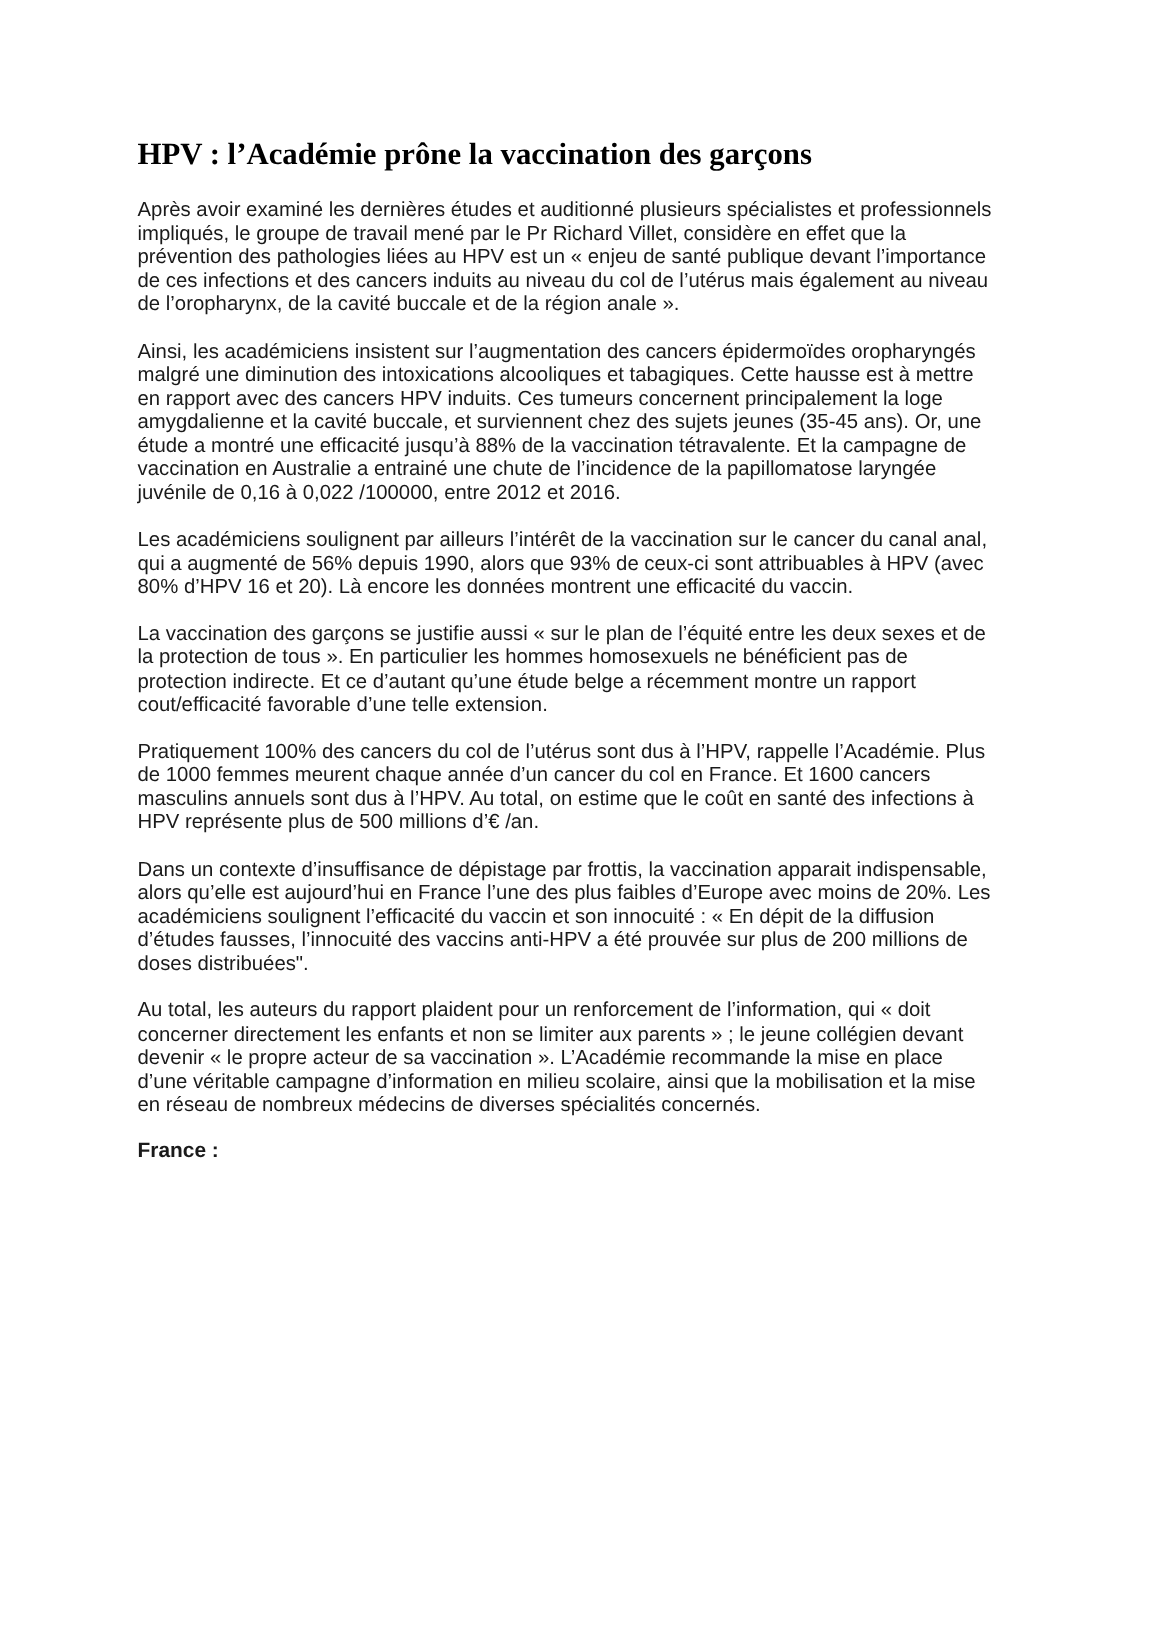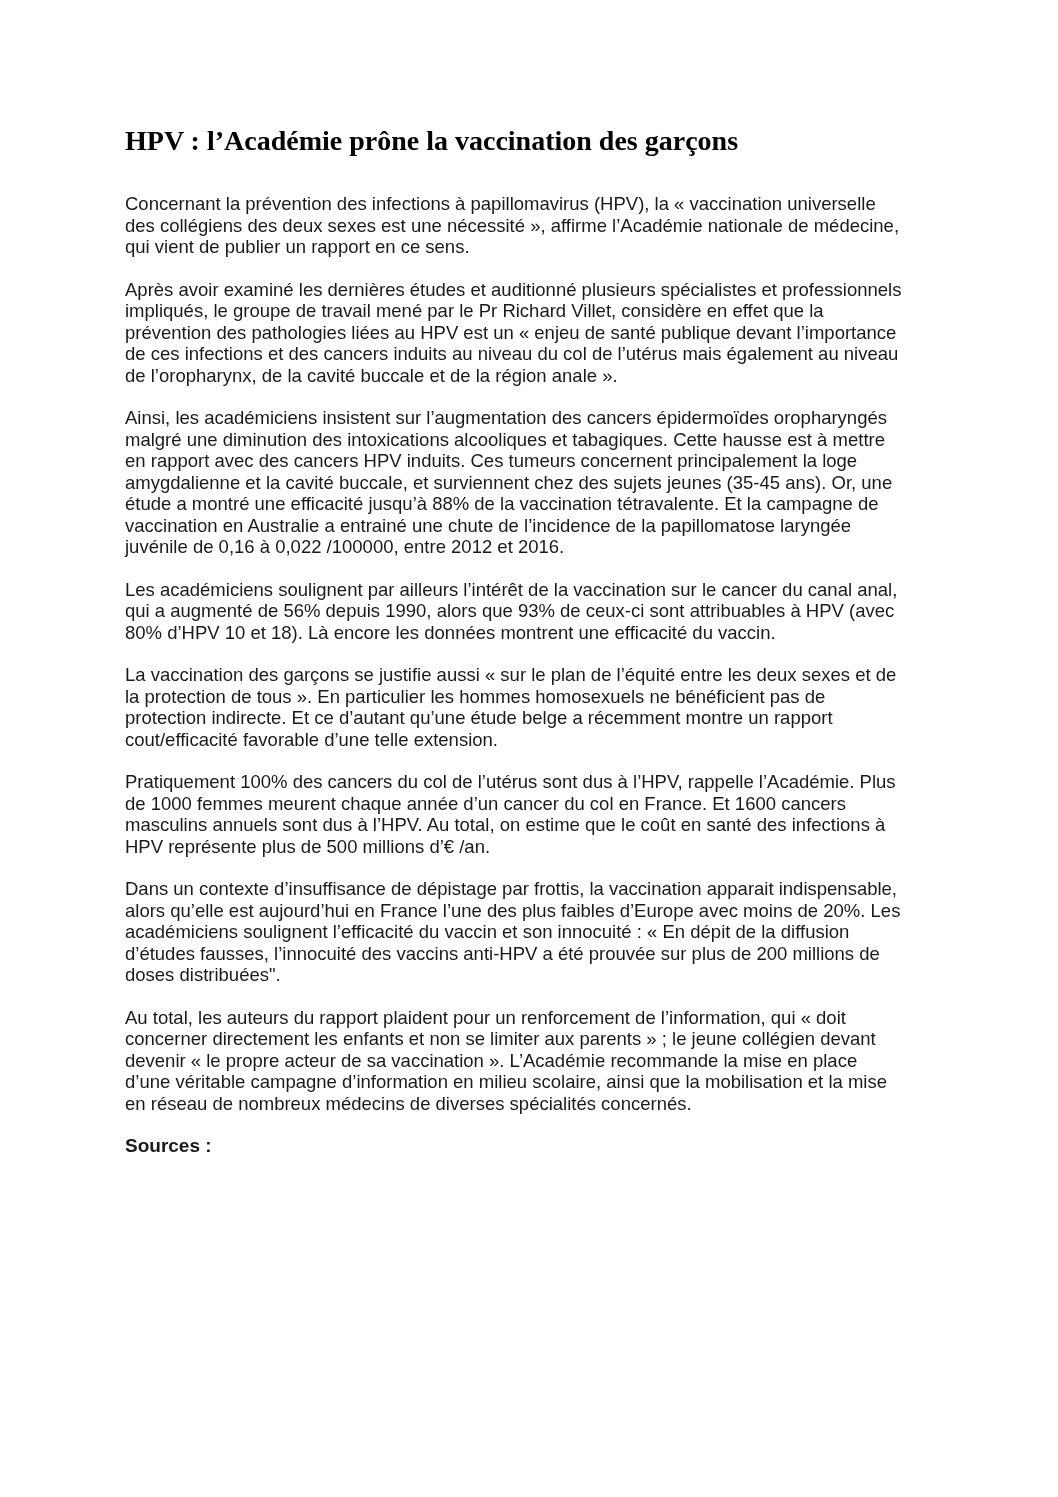--- a/index.html
+++ b/index.html
@@ -70,25 +70,24 @@
   }
 </style>
 </head>
 <body>
 
 <div class="page">
 
   <h1 class="article-title">HPV : l’Académie prône la vaccination des garçons</h1>
 
 
-  <p class="body-p first">Concernant la prévention des infections à papillomavirus (HPV), la « vaccination universelle des collégiens des deux sexes est une nécessité », affirme l’Académie nationale de médecine, qui vient de publier un rapport en ce sens.</p>
   <p class="body-p">Après avoir examiné les dernières études et auditionné plusieurs spécialistes et professionnels impliqués, le groupe de travail mené par le Pr Richard Villet, considère en effet que la prévention des pathologies liées au HPV est un « enjeu de santé publique devant l’importance de ces infections et des cancers induits au niveau du col de l’utérus mais également au niveau de l’oropharynx, de la cavité buccale et de la région anale ».</p>
   <p class="body-p">Ainsi, les académiciens insistent sur l’augmentation des cancers épidermoïdes oropharyngés malgré une diminution des intoxications alcooliques et tabagiques. Cette hausse est à mettre en rapport avec des cancers HPV induits. Ces tumeurs concernent principalement la loge amygdalienne et la cavité buccale, et surviennent chez des sujets jeunes (35-45 ans). Or, une étude a montré une efficacité jusqu’à 88% de la vaccination tétravalente. Et la campagne de vaccination en Australie a entrainé une chute de l’incidence de la papillomatose laryngée juvénile de 0,16 à 0,022 /100000, entre 2012 et 2016.</p>
-  <p class="body-p">Les académiciens soulignent par ailleurs l’intérêt de la vaccination sur le cancer du canal anal, qui a augmenté de 56% depuis 1990, alors que 93% de ceux-ci sont attribuables à HPV (avec 80% d’HPV 10 et 18). Là encore les données montrent une efficacité du vaccin.</p>
+  <p class="body-p">Les académiciens soulignent par ailleurs l’intérêt de la vaccination sur le cancer du canal anal, qui a augmenté de 56% depuis 1990, alors que 93% de ceux-ci sont attribuables à HPV (avec 80% d’HPV 16 et 20). Là encore les données montrent une efficacité du vaccin.</p>
   <p class="body-p">La vaccination des garçons se justifie aussi « sur le plan de l’équité entre les deux sexes et de la protection de tous ». En particulier les hommes homosexuels ne bénéficient pas de protection indirecte. Et ce d’autant qu’une étude belge a récemment montre un rapport cout/efficacité favorable d’une telle extension.</p>
   <p class="body-p">Pratiquement 100% des cancers du col de l’utérus sont dus à l’HPV, rappelle l’Académie. Plus de 1000 femmes meurent chaque année d’un cancer du col en France. Et 1600 cancers masculins annuels sont dus à l’HPV. Au total, on estime que le coût en santé des infections à HPV représente plus de 500 millions d’€ /an.</p>
   <p class="body-p">Dans un contexte d’insuffisance de dépistage par frottis, la vaccination apparait indispensable, alors qu’elle est aujourd’hui en France l’une des plus faibles d’Europe avec moins de 20%. Les académiciens soulignent l’efficacité du vaccin et son innocuité : « En dépit de la diffusion d’études fausses, l’innocuité des vaccins anti-HPV a été prouvée sur plus de 200 millions de doses distribuées".</p>
   <p class="body-p">Au total, les auteurs du rapport plaident pour un renforcement de l’information, qui « doit concerner directement les enfants et non se limiter aux parents » ; le jeune collégien devant devenir « le propre acteur de sa vaccination ». L’Académie recommande la mise en place d’une véritable campagne d’information en milieu scolaire, ainsi que la mobilisation et la mise en réseau de nombreux médecins de diverses spécialités concernés.</p>
 
-  <div class="sources-label">Sources :</div>
+  <div class="sources-label">France :</div>
 
 
 </div>
 
 </body></html>

